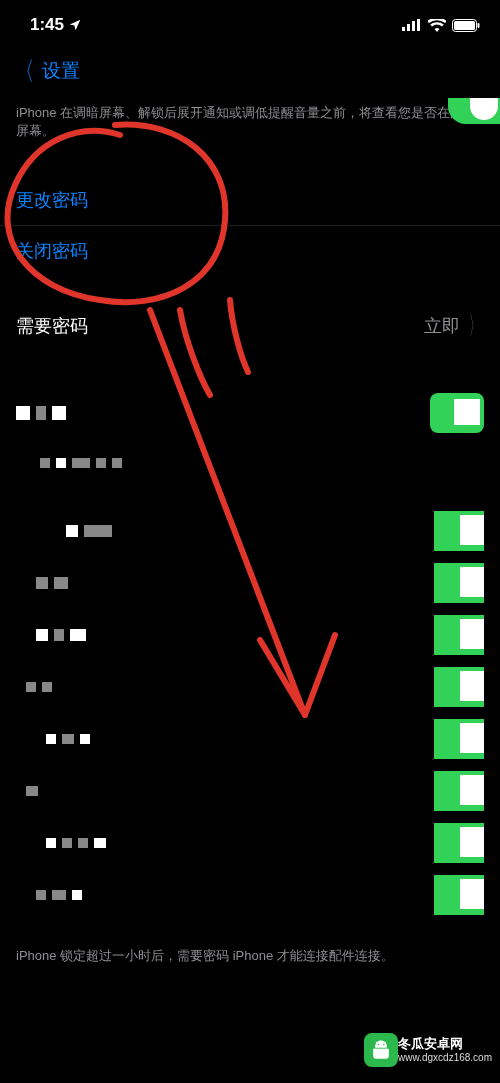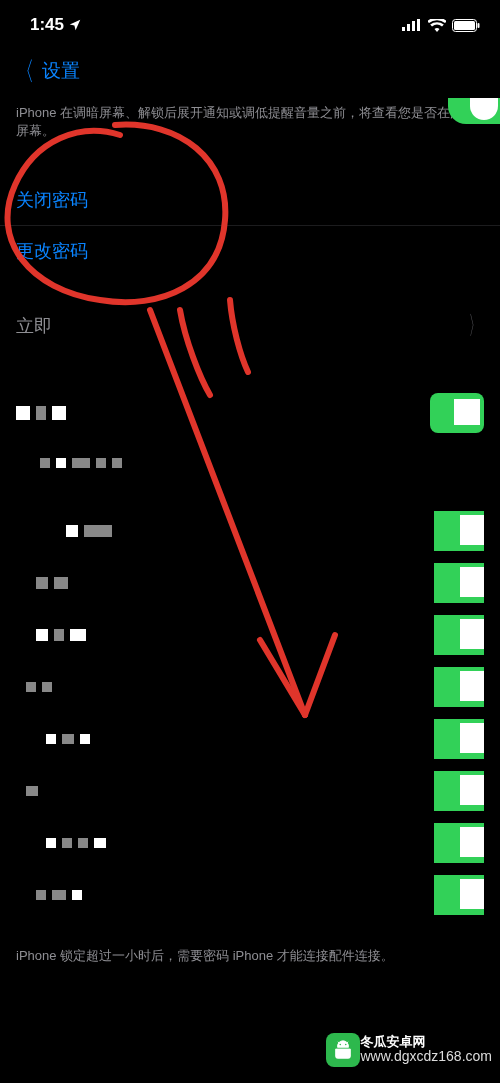--- a/index.html
+++ b/index.html
@@ -51,21 +51,21 @@
     .cell {
       display: flex;
       align-items: center;
       justify-content: space-between;
       min-height: 50px;
       padding: 12px 16px;
       font-size: 18px;
     }
     .cell + .cell { border-top: 1px solid #1c1c1e; }
     .cell-label { flex: 1; }
-    .cell-value { color: #8e8e93; margin-right: 13px; }
+    .cell-value { color: #8e8e93; margin-right: 6px; }
     .disclosure { color: #56565b; font-size: 18px; transform: scaleY(1.4) scaleX(0.7); }
     .blue-link { color: #0a84ff; }
     .footer-text {
       font-size: 13px;
       color: #8e8e93;
       padding: 6px 16px 10px;
       line-height: 1.35;
     }
     .partial-toggle-top {
       position: absolute;
@@ -124,21 +124,21 @@
       padding: 2px 4px;
       border-radius: 6px;
     }
     .watermark-icon {
       width: 34px; height: 34px; border-radius: 8px;
       background: #2db84d;
       display: flex; align-items: center; justify-content: center;
     }
     .watermark-text { display: flex; flex-direction: column; line-height: 1.1; }
     .watermark-text .line1 { font-size: 13px; font-weight: 700; color: #fff; }
-    .watermark-text .line2 { font-size: 14px; color: #ddd; }
+    .watermark-text .line2 { font-size: 10px; color: #ddd; }
   </style>
 </head>
 <body>
 
 <div class="status-bar">
   <div class="status-left">
     <span>1:45</span>
     <svg width="14" height="14" viewBox="0 0 24 24" fill="#fff">
         <path d="M3 11l18-8-8 18-2-8-8-2z"></path>
       </svg>
@@ -169,31 +169,32 @@
 </div>
 
 <div class="partial-toggle-top"></div>
 
 <div class="footer-text">iPhone 在调暗屏幕、解锁后展开通知或调低提醒音量之前，将查看您是否在注视屏幕。</div>
 
 <div class="section-spacer"></div>
 
 <div class="cell-group">
   <div class="cell">
+    <span class="cell-label blue-link">更改密码</span>
+  </div>
+  <div class="cell">
     <span class="cell-label blue-link">关闭密码</span>
-  </div>
-  <div class="cell">
-    <span class="cell-label blue-link">更改密码</span>
   </div>
 </div>
 
 <div class="section-spacer"></div>
 
 <div class="cell-group">
   <div class="cell">
+    <span class="cell-label">需要密码</span>
     <span class="cell-value">立即</span>
     <span class="disclosure">〉</span>
   </div>
 </div>
 
 <div class="section-spacer" style="height:36px"></div>
 
 <div class="pix-row">
   <div class="pix-label">
     <div class="px" style="width:14px;height:14px"></div>

